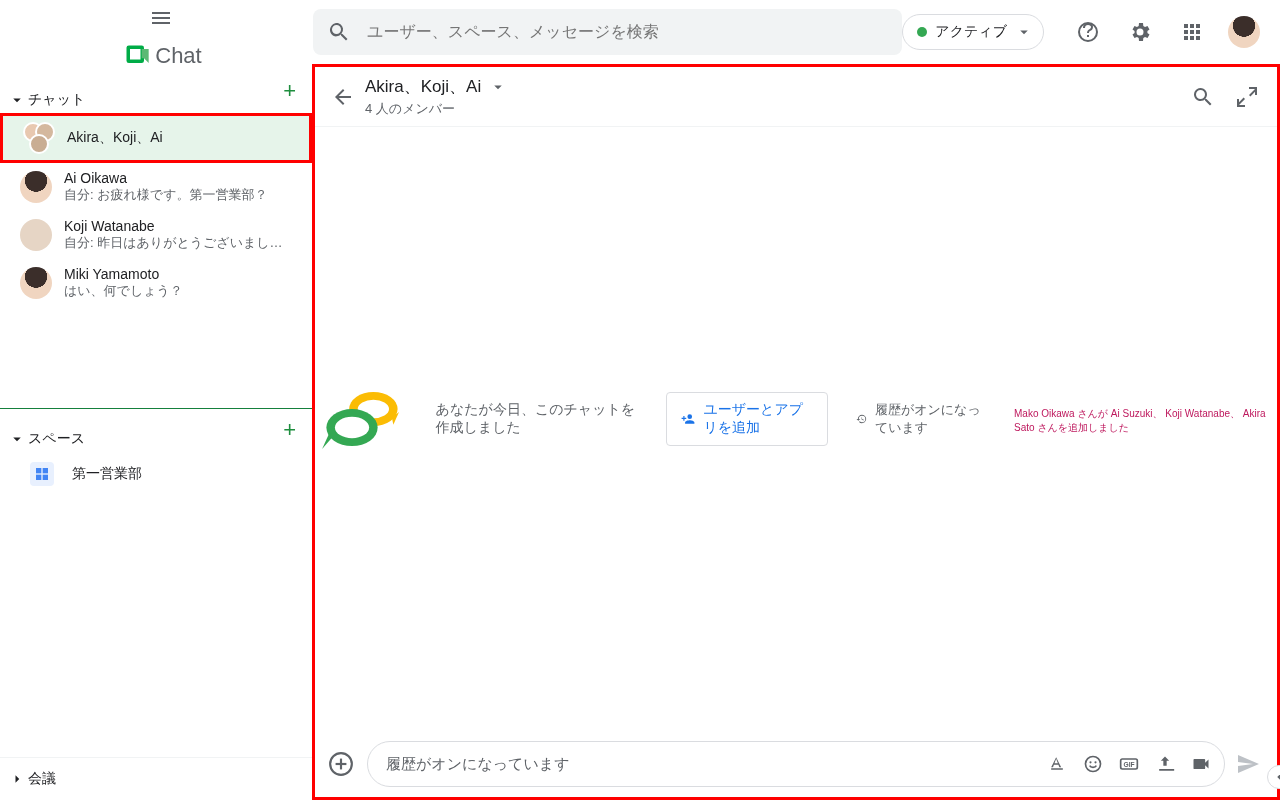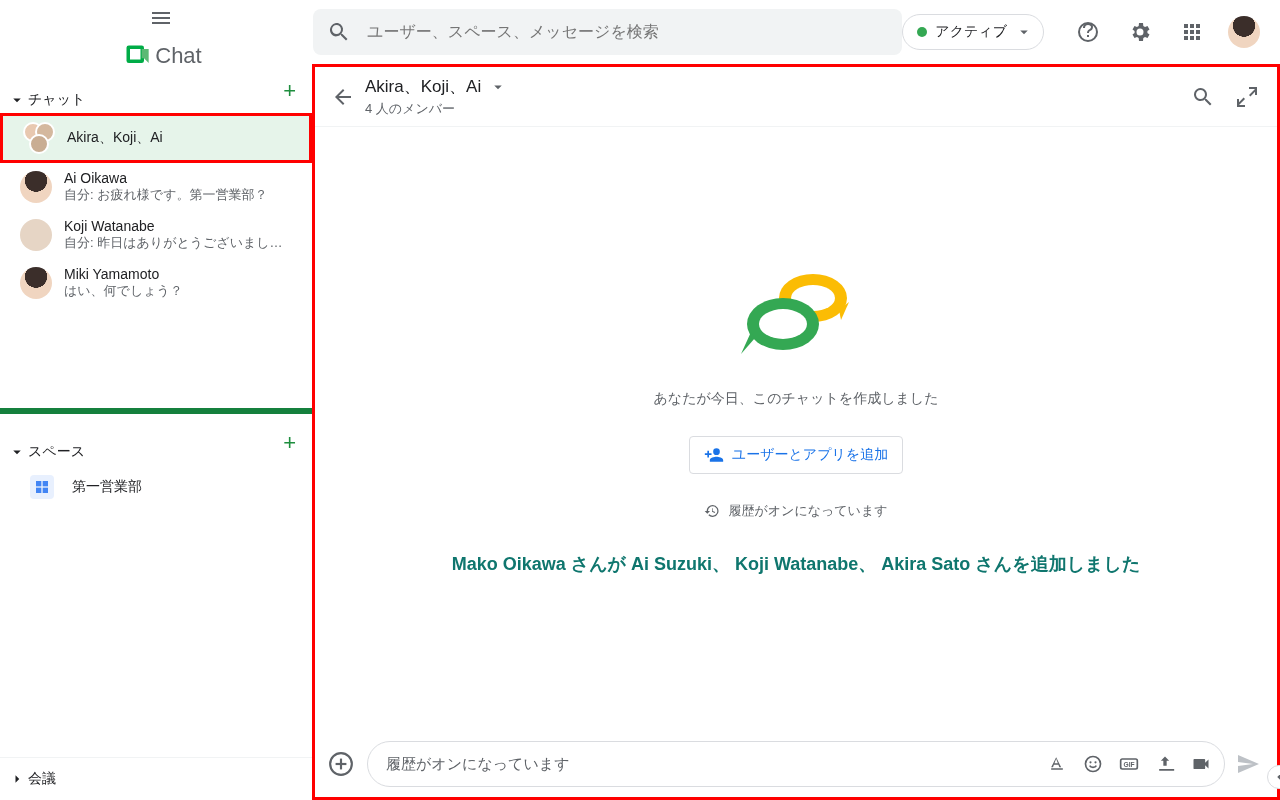--- a/index.html
+++ b/index.html
@@ -33,26 +33,26 @@
   .space-icon{width:24px;height:24px;border-radius:4px;background:#e8f0fe;display:flex;align-items:center;justify-content:center;margin-left:6px;}
   .space-item{display:flex;align-items:center;gap:18px;padding:10px 16px 10px 24px;cursor:pointer;}
   .meeting-row{display:flex;align-items:center;gap:2px;padding:6px 12px 6px 8px;cursor:pointer;border-top:0;}
   
   .main { flex:1; border: 3px solid #ff0000; display:flex; flex-direction:column; position:relative;}
   .conv-hdr{display:flex;align-items:center;padding:8px 8px 8px 6px; height:60px; border-bottom:1px solid #f1f3f4;}
   .conv-title-wrap{display:flex;flex-direction:column;}
   .conv-title{display:flex;align-items:center;gap:8px;font-size:17px;font-weight:500;}
   .conv-sub{font-size:13px;color:#5f6368;padding-top:2px;}
   .conv-actions{margin-left:auto; display:flex; align-items:center;}
-  .placeholder-area{flex:1; display:flex; flex-direction:column; align-items:center; justify-content:center; gap:28px; padding-bottom:20px;}
+  .placeholder-area{flex:1; display:flex; flex-direction:row; align-items:center; justify-content:center; gap:28px; padding-bottom:20px;}
   .created-text{color:#5f6368; font-size:14px;}
   .add-users-btn{border:1px solid #dadce0; border-radius:4px; padding:8px 14px; display:flex; align-items:center; gap:8px; color:#1a73e8; font-size:14px; font-weight:500; cursor:pointer;}
   .history-line{display:flex;align-items:center;gap:8px;color:#5f6368;font-size:13px;}
   .history-sub{color:#5f6368;font-size:13px;}
-  .added-line{color:#0f766e;font-size:18px; padding-top:4px;font-weight:bold;}
+  .added-line{color:#be185d;font-size:10px; padding-top:4px;}
   .composer{display:flex;align-items:center;gap:6px;padding:10px 12px 10px 6px;}
   .plus-circle{width:40px;height:40px;display:flex;align-items:center;justify-content:center;}
   .compose-box{flex:1;border:1px solid #dadce0;border-radius:24px;height:46px;display:flex;align-items:center;padding:0 6px 0 18px;}
   .compose-box .ph{flex:1;color:#5f6368;font-size:15px;}
   .compose-icons{display:flex;gap:2px;align-items:center;}
   .small-icon{width:34px;height:34px;display:flex;align-items:center;justify-content:center;color:#5f6368;cursor:pointer;}
   .send-icon{color:#9aa0a6;}
   .footer-caret{position:absolute;bottom:8px;right:-14px;width:24px;height:24px;border:1px solid #dadce0;border-radius:12px 0 0 12px;background:#fff;display:flex;align-items:center;justify-content:center;}
   svg{display:block;}
   .avatar.face{background:radial-gradient(circle at 50% 30%, #3b2e2a 0 40%, #f0d5c0 41% 100%);}
@@ -159,21 +159,21 @@
       <div class="chat-item">
         <div class="avatar face"></div>
         <div class="chat-txt">
           <span class="chat-name">Miki Yamamoto</span>
           <span class="chat-preview">はい、何でしょう？</span>
         </div>
       </div>
     </div>
 
     <div>
-      <div class="section-hdr" style="border-top:6px solid #15803d;padding-top:10px">
+      <div class="section-hdr" style="border-top:1px solid #15803d;padding-top:2px">
         <span class="label-wrap">
           <svg width="18" height="18" viewBox="0 0 24 24">
               <path fill="#202124" d="M7 10l5 5 5-5z"></path>
             </svg>
           <span class="title">スペース</span>
         </span>
         <span class="plus">+</span>
       </div>
       <div class="space-item">
         <div class="space-icon">

